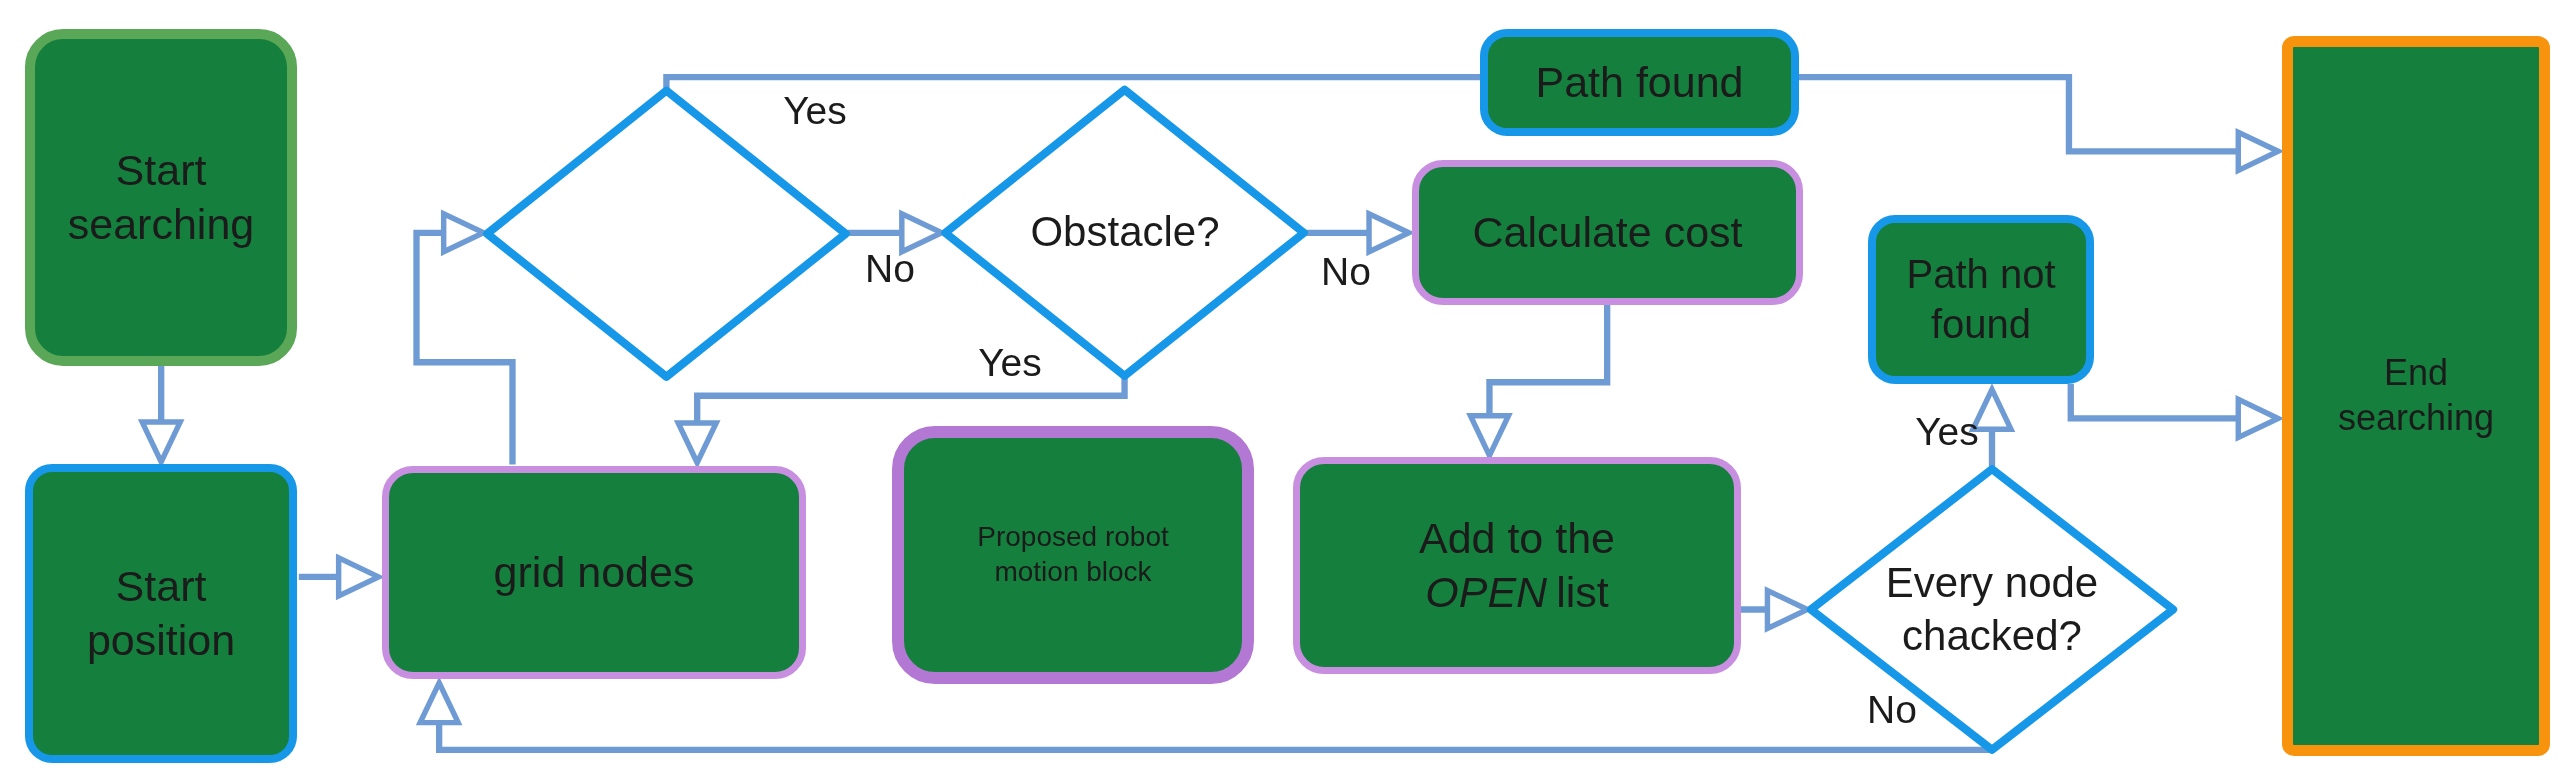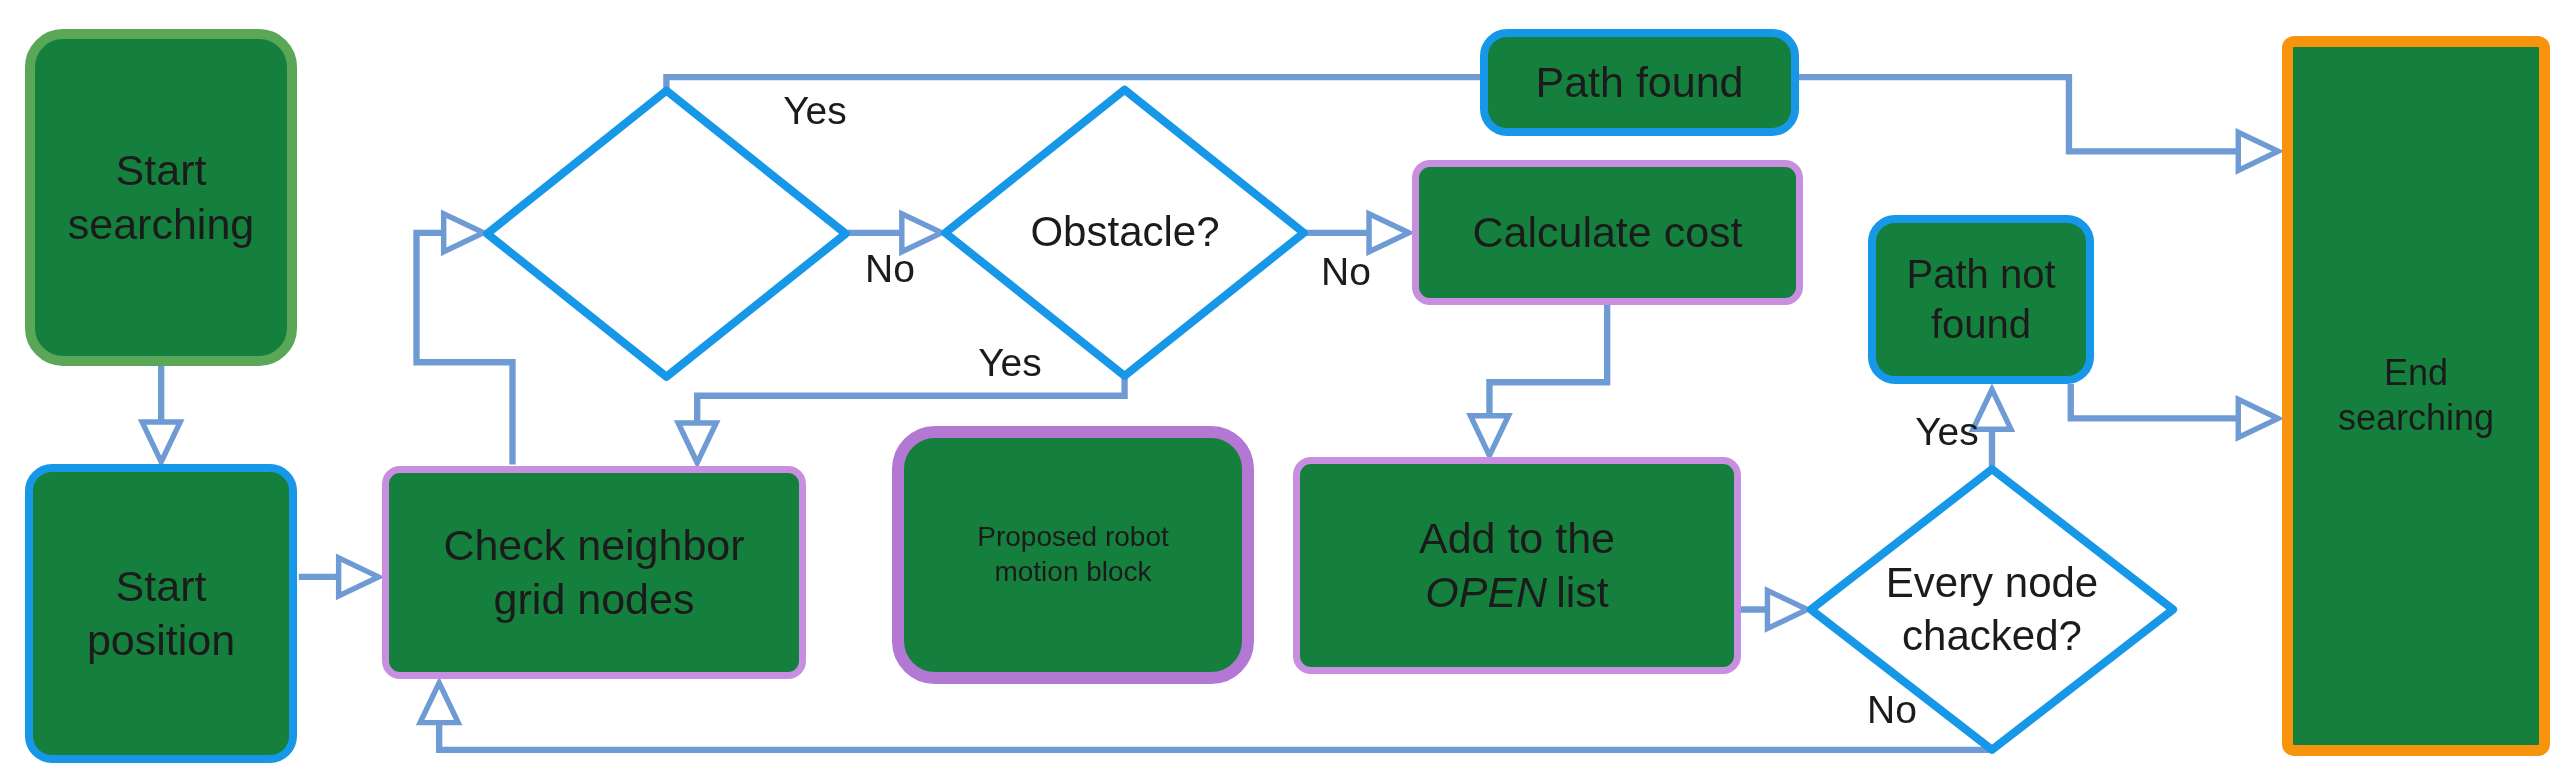--- a/index.html
+++ b/index.html
@@ -11,21 +11,21 @@
   .connector{fill:none;stroke:var(--connector,#6f9bd4);stroke-width:7;stroke-linejoin:miter;}
   .arrowhead{fill:#ffffff;stroke:var(--connector,#6f9bd4);stroke-width:6;stroke-linejoin:miter;}
   .diamond{fill:#ffffff;stroke:var(--node-blue,#1697e8);stroke-width:9;stroke-linejoin:round;}
   .node{
     position:absolute;background:#15803d;box-sizing:border-box;
     display:flex;flex-direction:column;align-items:center;justify-content:center;
     text-align:center;font-size:43px;line-height:1.24;white-space:nowrap;
   }
   .b-green {border:10px solid var(--green,#5aa758);border-radius:38px;}
   .b-blue  {border:8.1px  solid var(--node-blue,#1697e8);border-radius:27px;}
-  .b-purple{border:7.2px  solid var(--purple-light,#c88fe0);border-radius:18px;}
+  .b-purple{border:7.2px  solid var(--purple-light,#c88fe0);border-radius:31px;}
   .b-purple-bold{border:12.7px solid var(--purple-bold,#b377d4);border-radius:43px;}
   .b-orange{border:11.8px solid var(--orange,#f7930c);border-radius:12px;}
   .dlabel{
     position:absolute;display:flex;flex-direction:column;align-items:center;justify-content:center;
     text-align:center;font-size:42px;line-height:1.26;white-space:nowrap;pointer-events:none;
   }
   .elabel{
     position:absolute;transform:translate(-50%,-50%);
     font-size:39px;line-height:1;white-space:nowrap;
   }
@@ -74,21 +74,20 @@
     <span>Start</span>
     <span>searching</span>
   </div>
 
   <div class="node b-blue" style="left:25px;top:464px;width:272px;height:299px;">
     <span>Start</span>
     <span>position</span>
   </div>
 
   <div class="node b-purple" style="left:382px;top:466px;width:424px;height:213px;">
-    <span>Check neighbor</span>
     <span>grid nodes</span>
   </div>
 
   <div class="node b-purple-bold" style="left:892px;top:426px;width:362px;height:258px;font-size:28px;">
     <span>Proposed robot</span>
     <span>motion block</span>
   </div>
 
   <div class="node b-purple" style="left:1293px;top:457px;width:448px;height:217px;">
     <span>Add to the</span>

